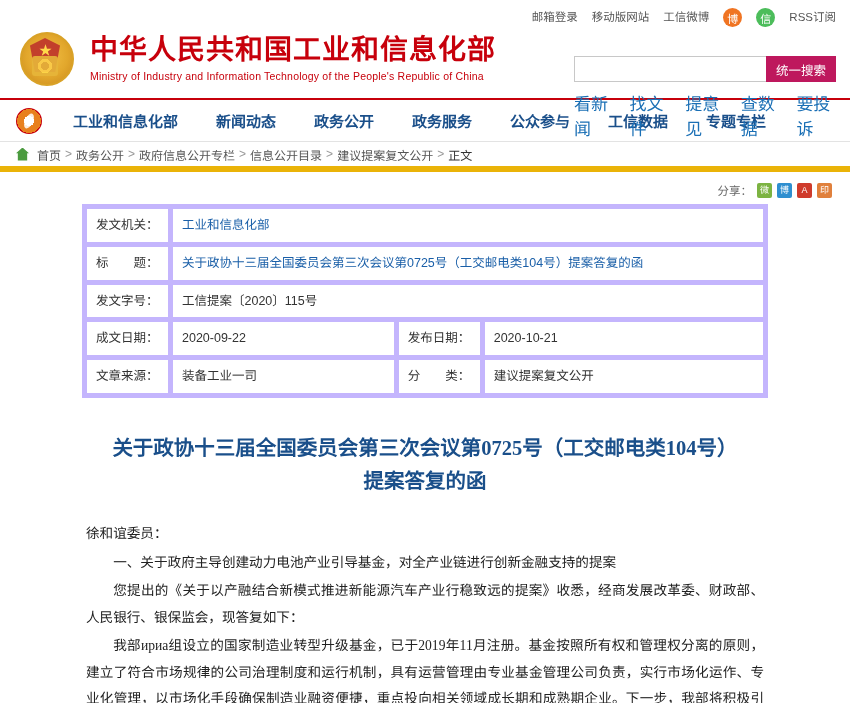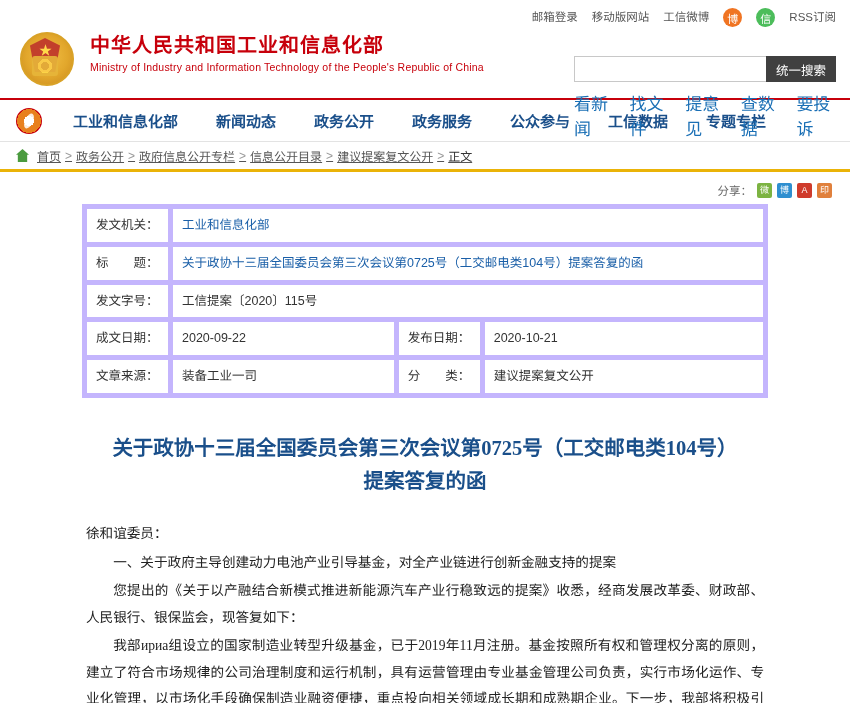--- a/index.html
+++ b/index.html
@@ -60,39 +60,39 @@
   .emblem .gear {
     position: absolute; left: 14px; top: 26px; width: 26px; height: 20px;
     background:
       radial-gradient(circle at 50% 50%, transparent 0 4px, #ffd94a 4px 7px, transparent 7px),
       linear-gradient(#e7b63a, #e7b63a);
     border-radius: 3px; opacity: .9;
   }
   .titles { padding-left: 14px; padding-top: 6px; }
   .title-cn {
     font-family: "Liberation Serif", serif;
-    font-size: 20px; font-weight: bold; color: #c7000b;
+    font-size: 28px; font-weight: bold; color: #c7000b;
     letter-spacing: 1px; line-height: 1.15;
   }
   .title-en {
     font-size: 10.5px; color: #c7000b; margin-top: 4px; letter-spacing: .2px;
   }
 
   .search-area {
     position: absolute; right: 14px; top: 30px;
     width: 262px;
   }
   .search-row { display: flex; height: 26px; }
   .search-input {
     flex: 1; border: 1px solid #c8c8c8; border-right: none;
     height: 26px; padding: 0 6px; font-size: 12px; outline: none;
     background: #fff; color: #333;
   }
   .search-btn {
-    width: 70px; height: 26px; border: none; background: #404040;
+    width: 70px; height: 26px; border: none; background: #be185d;
     color: #fff; font-size: 12.5px; cursor: pointer;
   }
   .search-links {
     margin-top: 8px; display: flex; gap: 16px; justify-content: flex-start;
     font-size: 17px; color: #1a6fb5;
   }
   .search-links a { color: #1a6fb5; text-decoration: none; }
 
   
   .nav {
@@ -118,23 +118,22 @@
     font-size: 15px; font-weight: bold; color: #1a4f8a;
     padding: 0 19px; cursor: pointer; white-space: nowrap;
     font-family: "Liberation Sans", sans-serif;
   }
   .nav-item.first { color: #1a4f8a; }
 
   
   .crumb {
     height: 30px; display: flex; align-items: center;
     font-size: 12px; color: #555; padding: 0 16px;
-    border-bottom: 3px solid #eab308;
+    border-bottom: 6px solid #eab308;
     gap: 4px;
-    text-decoration: underline;
   }
   .crumb .home-icon {
     width: 13px; height: 13px; margin-right: 4px; flex: 0 0 13px;
     background: #4b9b3f;
     clip-path: polygon(50% 0%, 100% 45%, 86% 45%, 86% 100%, 14% 100%, 14% 45%, 0% 45%);
   }
   .crumb a { color: #555; text-decoration: none; }
   .crumb .sep { color: #999; }
   .crumb .cur { color: #333; }
 

